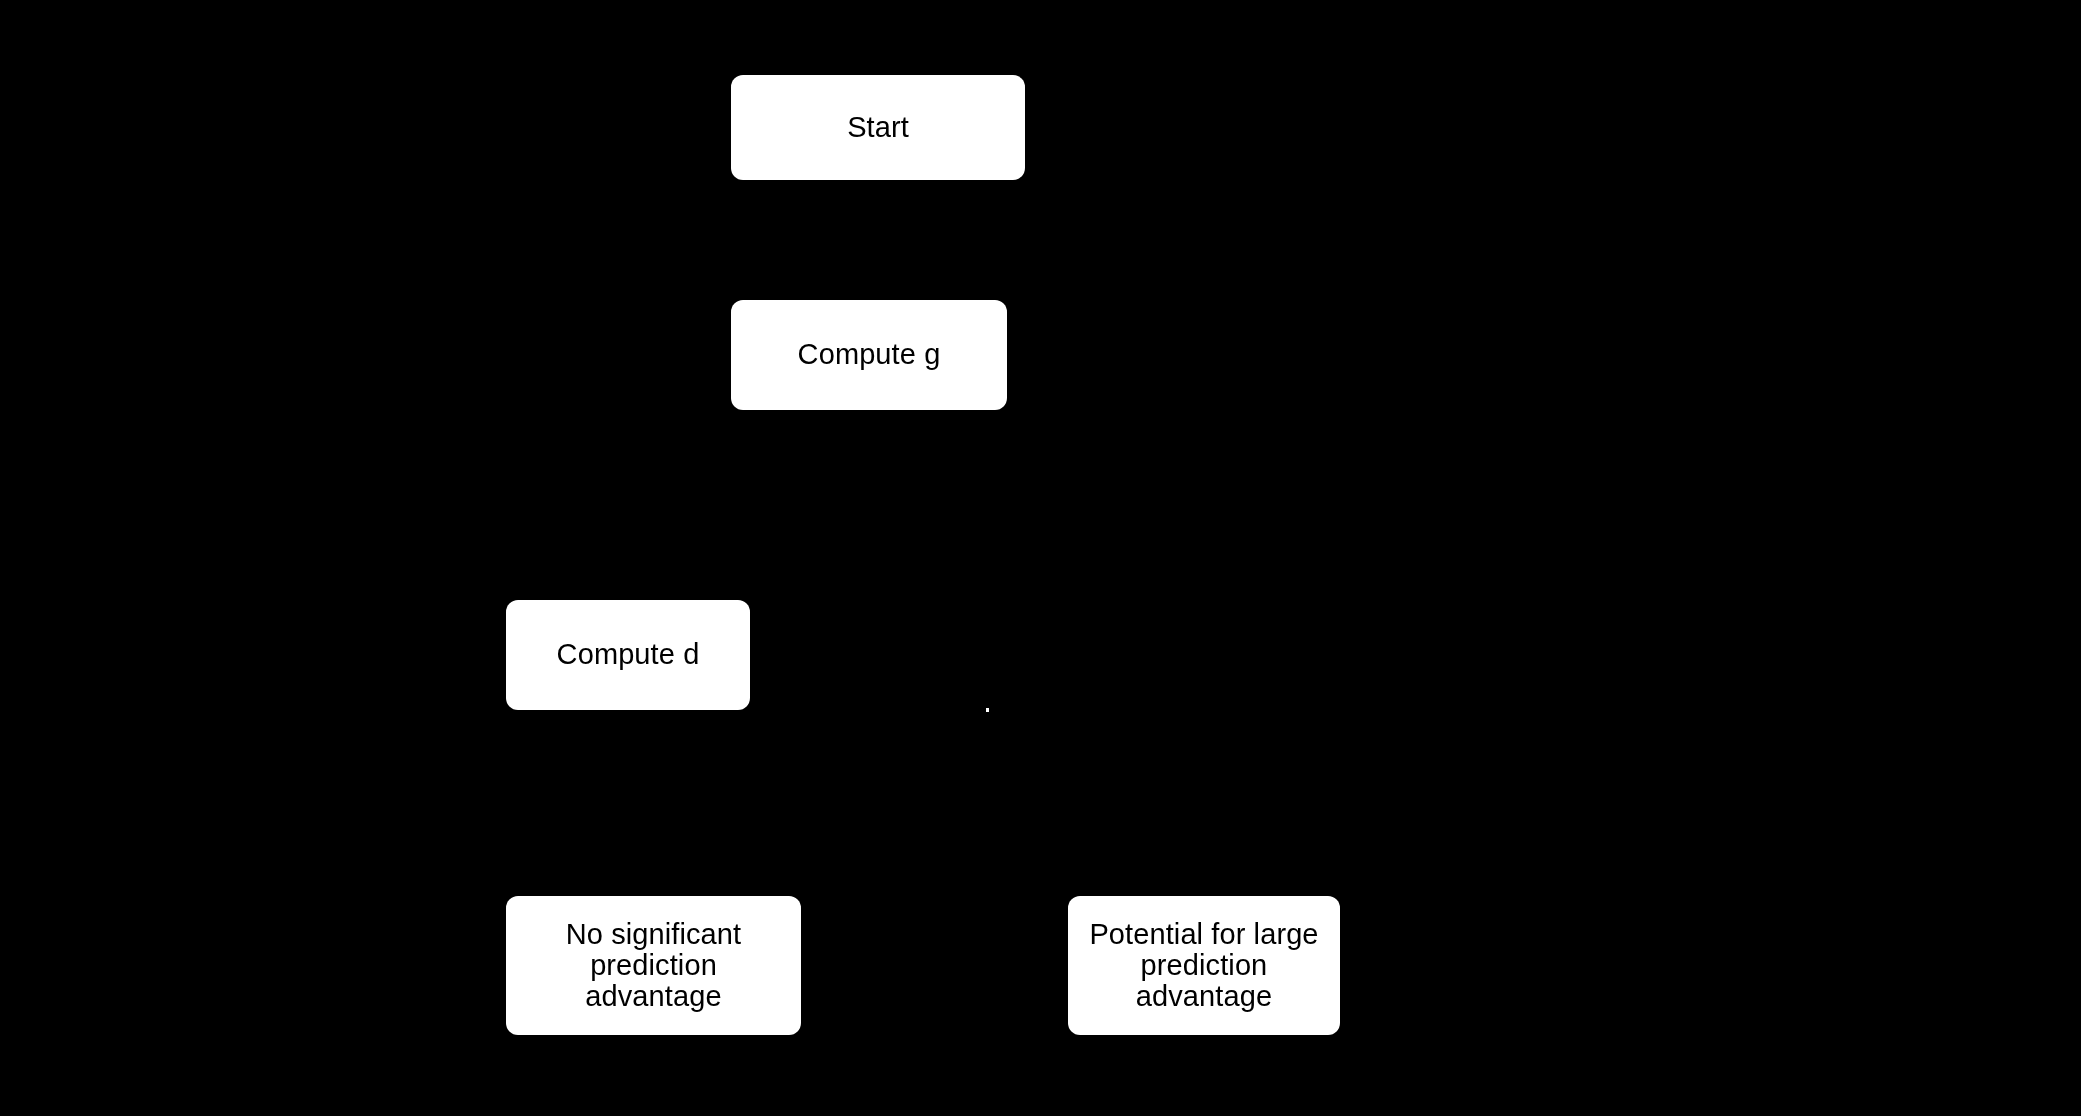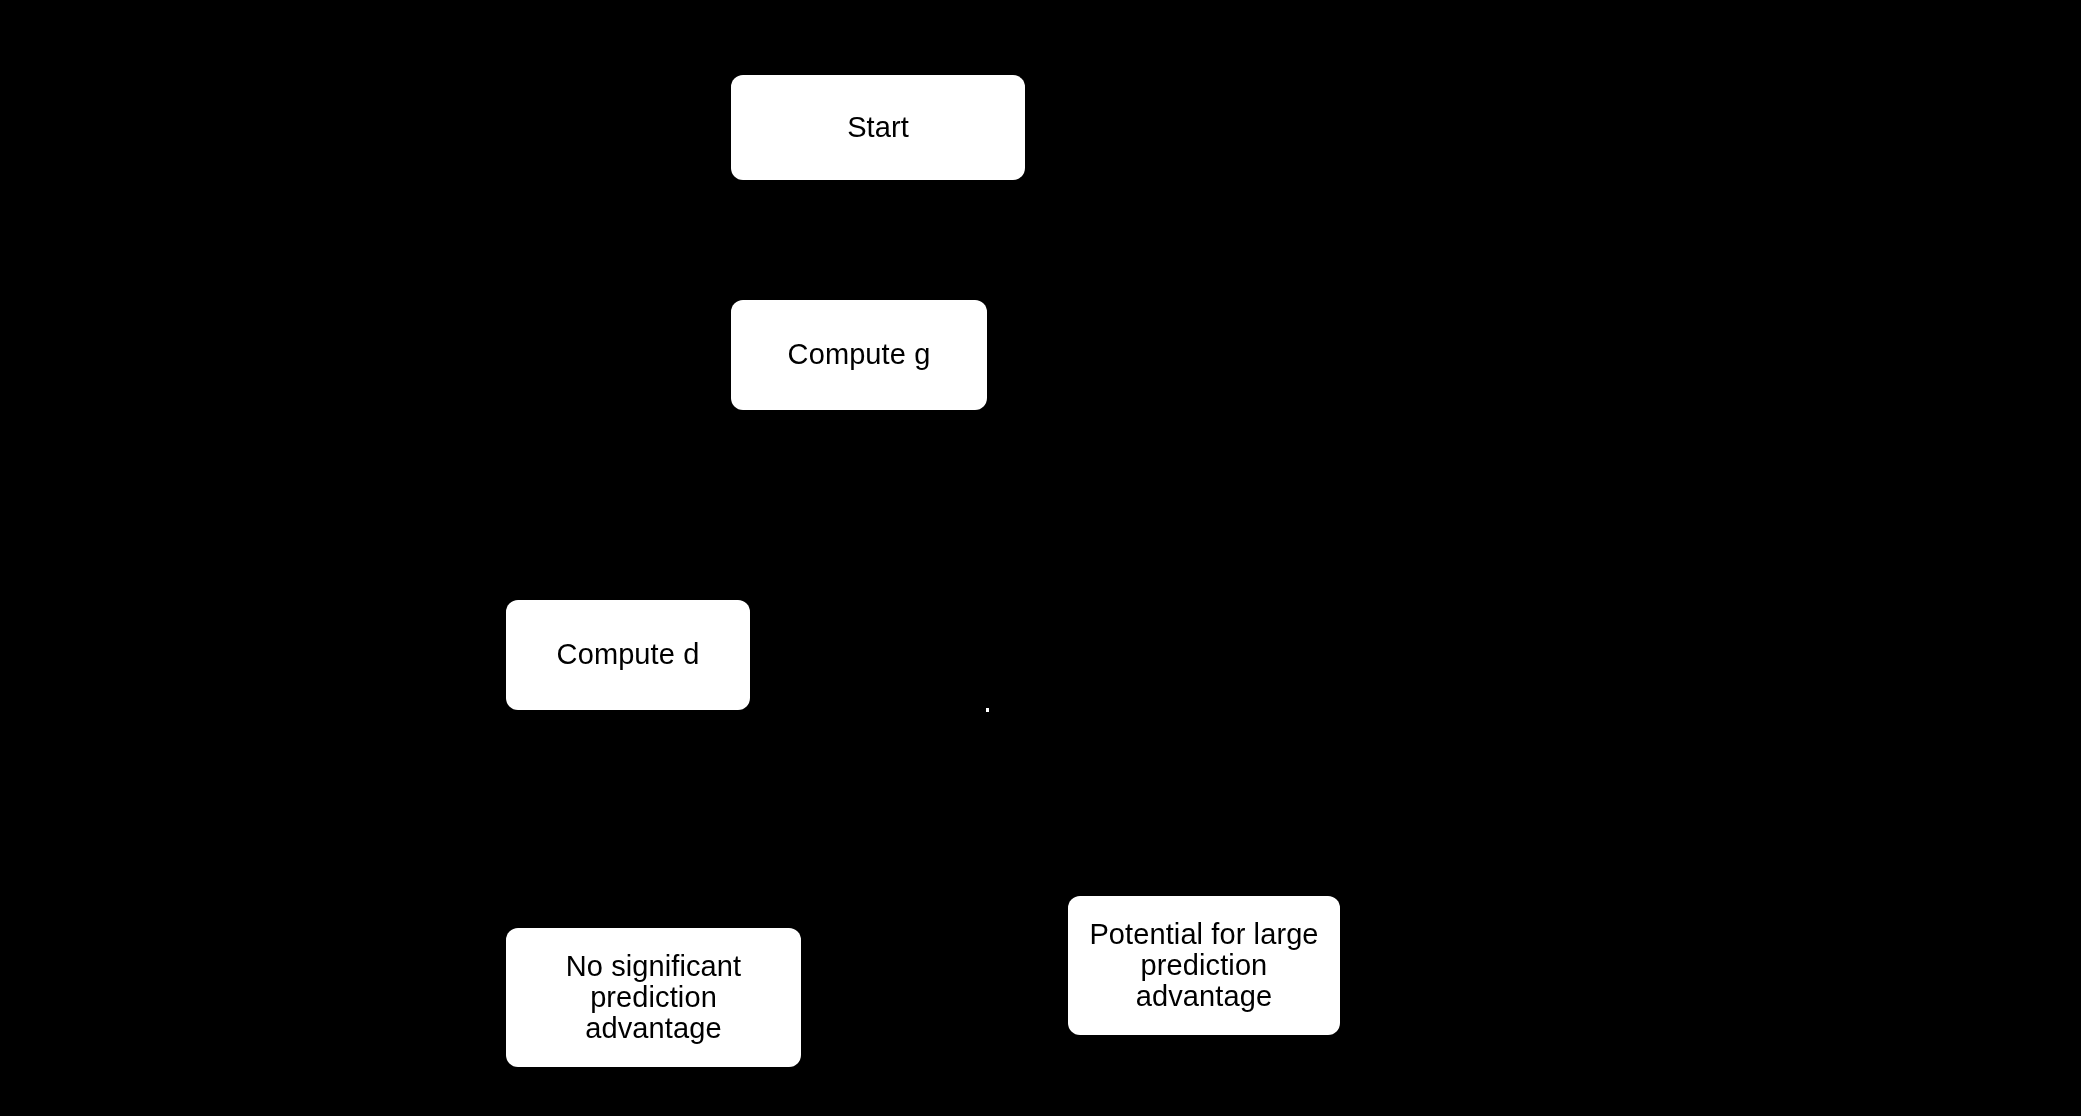--- a/index.html
+++ b/index.html
@@ -36,24 +36,24 @@
   .node-label {
     color: #000000;
     font-size: 29px;
     line-height: 1.07;
     text-align: center;
     white-space: pre-line;
     letter-spacing: 0.1px;
   }
   
   #node-start      { left: 731px;  top: 75px;  width: 294px; height: 105px; }
-  #node-compute-g  { left: 731px;  top: 300px; width: 256px; height: 110px; }
+  #node-compute-g  { left: 731px;  top: 300px; width: 276px; height: 110px; }
   #node-compute-d  { left: 506px;  top: 600px; width: 244px; height: 110px; }
   #node-compute-s  { left: 955px;  top: 600px; width: 295px; height: 110px; }
-  #node-no-adv     { left: 506px;  top: 896px; width: 295px; height: 139px; margin-top: 32px; }
+  #node-no-adv     { left: 506px;  top: 896px; width: 295px; height: 139px; }
   #node-large-adv  { left: 1068px; top: 896px; width: 272px; height: 139px; }
 
   
   .edge-stub {
     position: absolute;
     background: #ffffff;
     width: 3px;
     height: 4px;
   }
   #stub-compute-s { left: 986px; top: 708px; }

